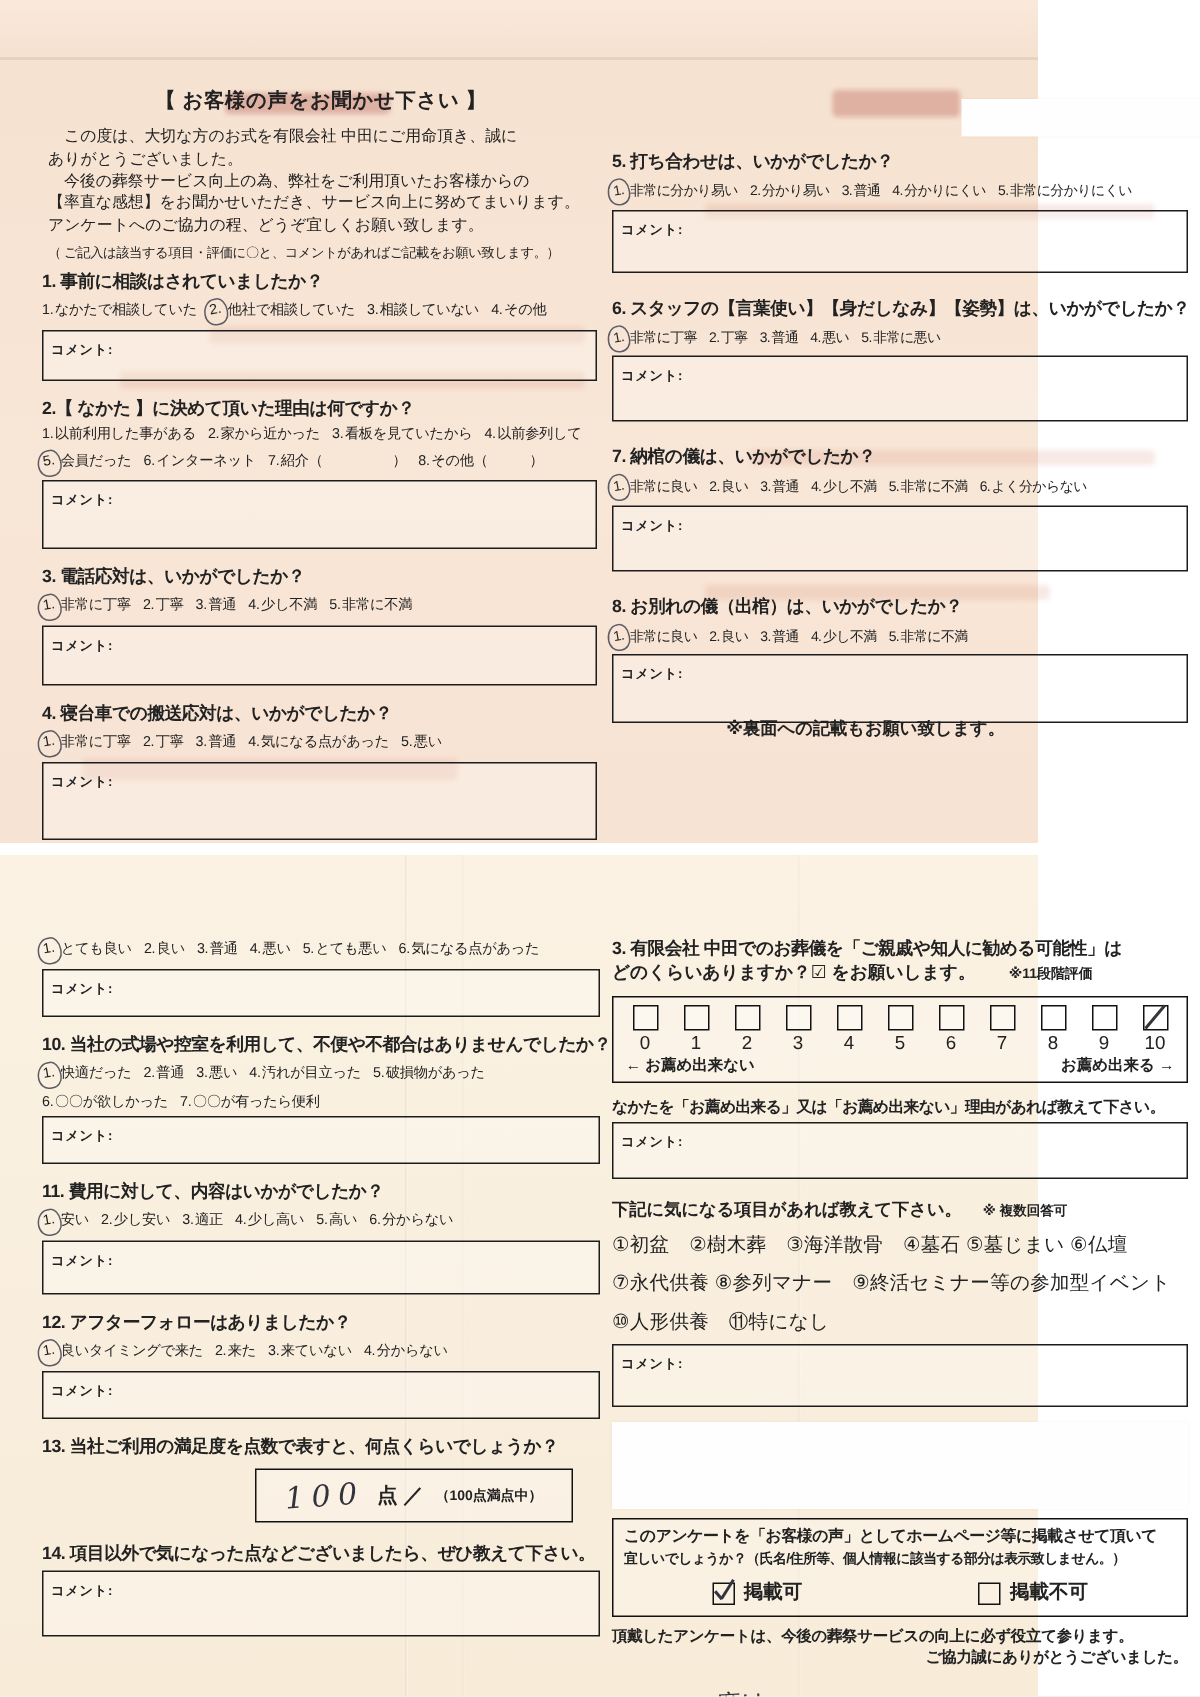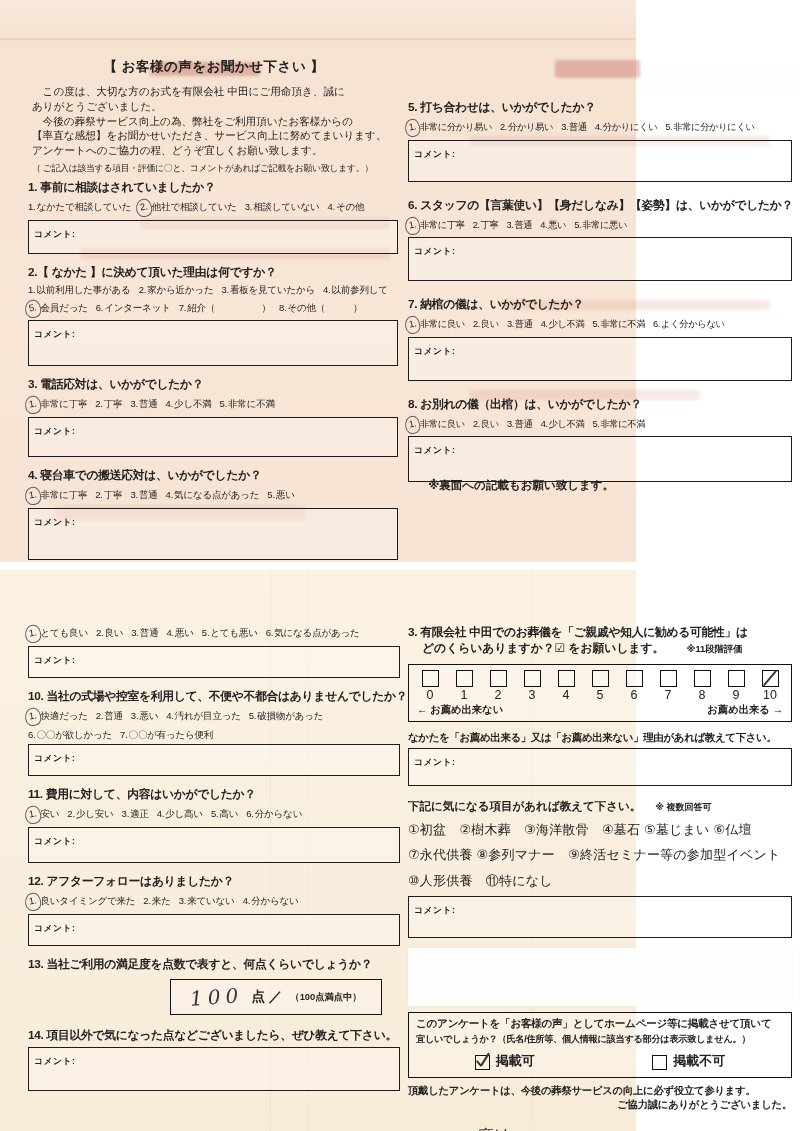--- a/index.html
+++ b/index.html
@@ -1,18 +1,18 @@
 <!DOCTYPE html>
 <html><head>
 <meta charset="utf-8">
 <style>
   html,body{margin:0;padding:0;background:#e8e8e8;}
   .canvas{position:relative;width:800px;height:1131px;background:#ffffff;margin:0 auto;
           font-family:"Liberation Sans","DejaVu Sans",sans-serif;color:#222;overflow:hidden;}
-  .page{position:absolute;left:0;width:636px;}
+  .page{position:absolute;left:0;width:692px;}
   .page1{top:0;height:562px;background:linear-gradient(180deg,#f9e9dc 0%,#f6e2d1 6%,#f8e6d6 55%,#f7e3d3 100%);}
   .page2{top:570px;height:561px;background:linear-gradient(180deg,#fbf2e3 0%,#f9eedd 60%,#f8ecd9 100%);}
   .col{position:absolute;}
   .p1-title{position:absolute;left:30px;top:58px;width:368px;text-align:center;
             font-weight:bold;font-size:13.5px;letter-spacing:0.5px;}
   .p1-intro{position:absolute;left:32px;top:84px;width:370px;font-size:10.6px;line-height:1.4;}
   .intro-note{font-size:8.9px;margin-top:4px;letter-spacing:-0.3px;}
   .back-note{position:absolute;right:22px;top:478px;font-weight:bold;font-size:11.5px;}
   .question{margin-bottom:11px;}
   .gap-lg .question{margin-bottom:15px;margin-top:16px;}
@@ -29,21 +29,21 @@
   .comment-label{font-size:8.8px;font-weight:bold;letter-spacing:0.5px;}
   .redact{position:absolute;background:#fefefe;box-shadow:0 0 2px rgba(0,0,0,0.05);}
   .bleed{position:absolute;background:rgba(205,118,100,0.16);filter:blur(1.6px);
          border-radius:3px;pointer-events:none;}
   .bleed.dark{background:rgba(168,62,55,0.30);}
   .crease-h{position:absolute;left:0;right:0;height:2px;background:rgba(145,98,72,0.13);pointer-events:none;}
   .crease-v{position:absolute;top:0;bottom:0;width:2px;pointer-events:none;
             background:linear-gradient(90deg,rgba(130,88,60,0.10),rgba(255,255,255,0.40));}
   
   .q15-line1{font-size:11.8px;font-weight:bold;letter-spacing:-0.3px;}
-  .q15-line2{font-size:11.8px;font-weight:bold;margin-left:14px;display:flex;align-items:baseline;gap:22px;}
+  .q15-line2{font-size:11.8px;font-weight:bold;display:flex;align-items:baseline;gap:22px;}
   .scale-note{font-size:9.3px;font-weight:bold;}
   .nps-wrap{border:1.5px solid #111;margin-top:7px;padding:5px 8px 4px;background:rgba(255,255,255,0.20);}
   .nps-cells{display:flex;justify-content:space-between;}
   .nps-cell{display:flex;flex-direction:column;align-items:center;width:26px;}
   .nps-box{width:15px;height:15px;border:1.7px solid #111;position:relative;background:rgba(255,255,255,0.4);}
   .nps-box.checked::after{content:'';position:absolute;left:-3px;top:6px;width:20px;height:1.8px;
                           background:#34343d;transform:rotate(-50deg);}
   .nps-num{font-size:12.5px;margin-top:1px;}
   .nps-legends{display:flex;justify-content:space-between;font-size:10.3px;font-weight:bold;margin-top:1px;}
   .reason-prompt{font-size:10.5px;font-weight:bold;letter-spacing:-0.4px;margin-top:9px;white-space:nowrap;}

